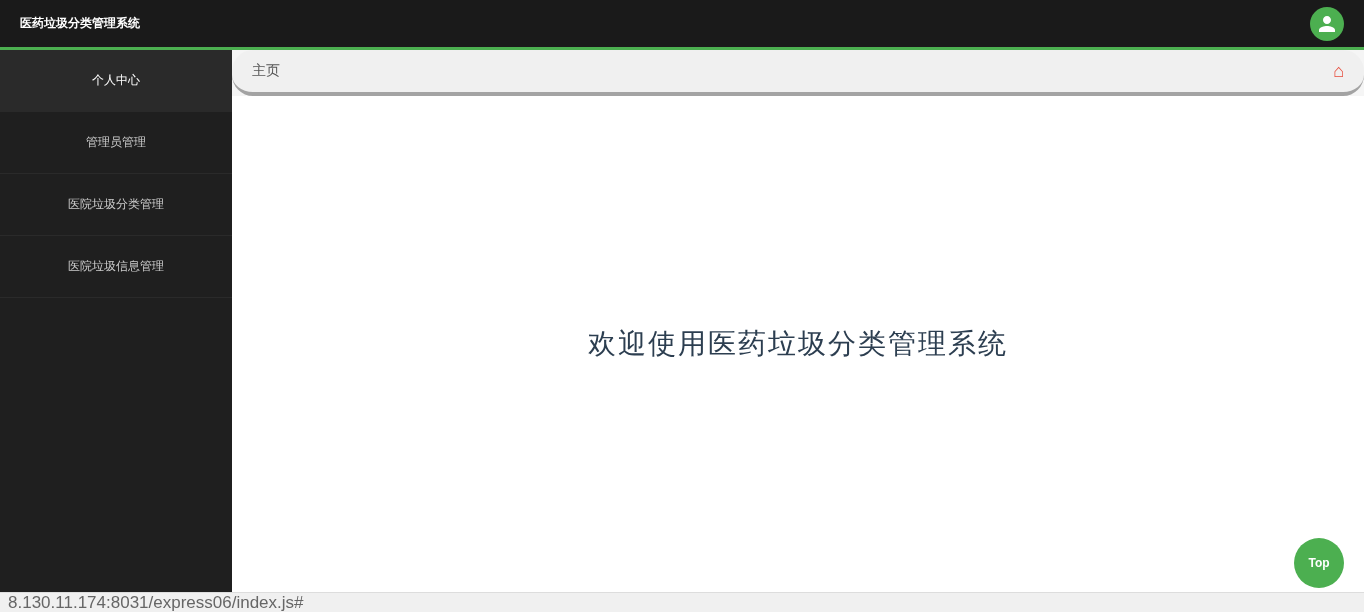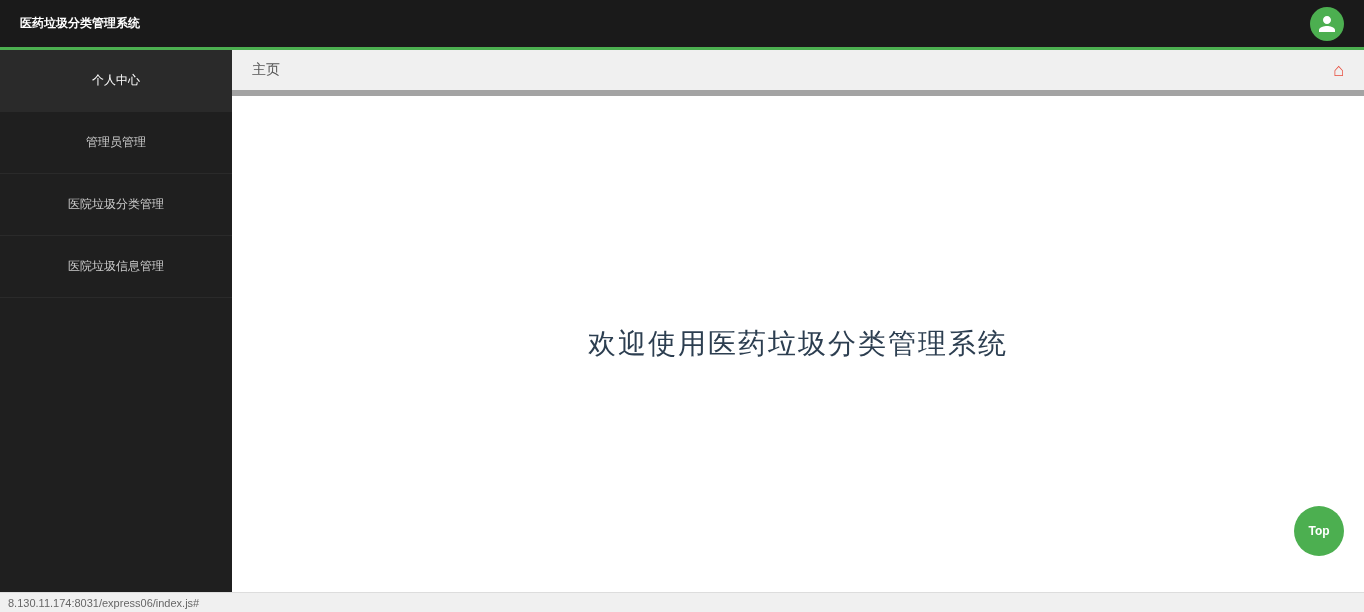--- a/index.html
+++ b/index.html
@@ -92,22 +92,23 @@
     }
 
     
     .breadcrumb-bar {
       height: 46px;
       background-color: #f0f0f0;
       display: flex;
       align-items: center;
       justify-content: space-between;
       padding: 0 20px;
-      border-bottom: 6px solid #a3a3a3;
+      border-bottom: 4px solid #a3a3a3;
       flex-shrink: 0;
+      border-radius: 21px;
     }
 
     .breadcrumb-text {
       color: #555555;
       font-size: 14px;
     }
 
     .breadcrumb-home-icon {
       color: #e74c3c;
       font-size: 18px;
@@ -126,21 +127,21 @@
     .welcome-text {
       font-size: 28px;
       font-weight: normal;
       color: #2c3e50;
       letter-spacing: 2px;
     }
 
     
     .back-to-top {
       position: absolute;
-      bottom: 36px;
+      bottom: 4px;
       right: 20px;
       width: 50px;
       height: 50px;
       background-color: #4caf50;
       border-radius: 50%;
       display: flex;
       align-items: center;
       justify-content: center;
       cursor: pointer;
       color: white;
@@ -152,21 +153,21 @@
     .status-bar {
       height: 20px;
       background-color: #f0f0f0;
       display: flex;
       align-items: center;
       padding: 0 8px;
       border-top: 1px solid #ddd;
     }
 
     .status-text {
-      font-size: 11px;
+      font-size: 17px;
       color: #666;
     }
   </style>
 </head>
 <body>
 
 <div class="header">
   <span class="header-title">医药垃圾分类管理系统</span>
   <div class="header-avatar">
     <svg viewBox="0 0 24 24">

